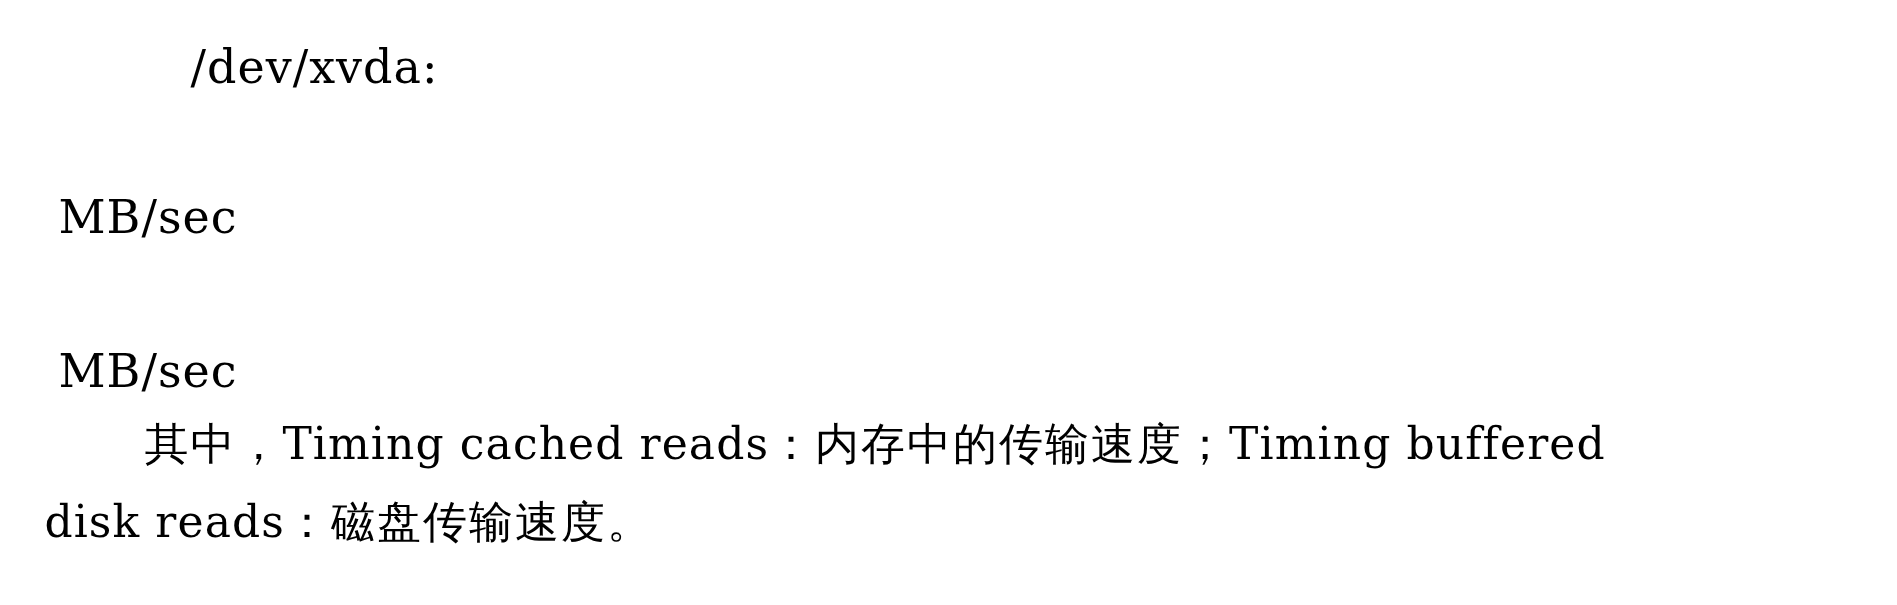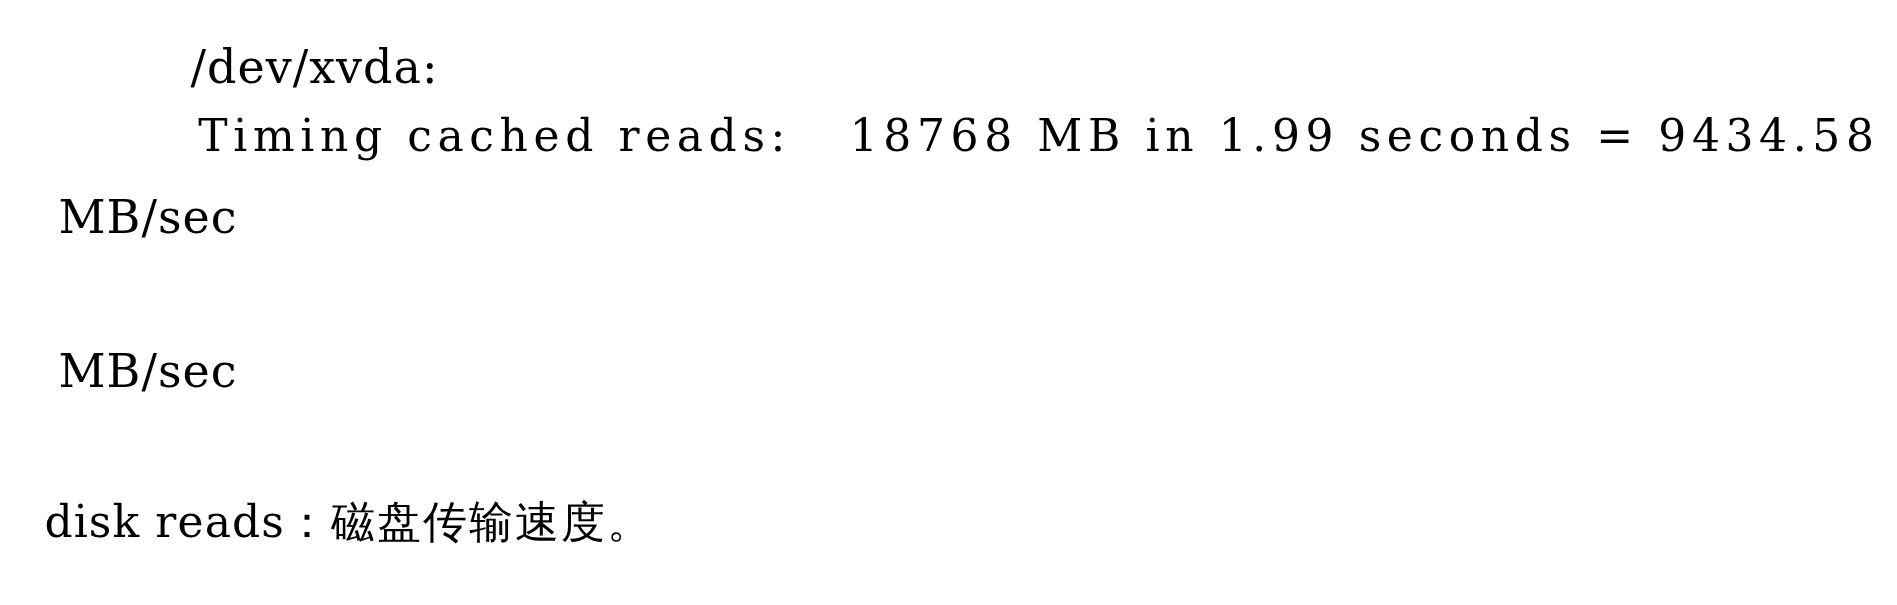--- a/index.html
+++ b/index.html
@@ -82,31 +82,31 @@
 </style>
 </head>
 <body>
 
 <div id="page">
 
   <div class="line code" id="l1">
     <span>/dev/xvda:</span>
   </div>
 
-  <div class="line code" id="l2">
-    <span>Timing cached reads:</span><span>   </span><span>18768 MB in</span><span> </span><span>1.99 seconds = 9434.58</span>
-  </div>
 
   <div class="line code" id="l3">
     <span>MB/sec</span>
   </div>
 
 
   <div class="line code" id="l5">
     <span>MB/sec</span>
   </div>
 
+  <div class="line" id="l6">
+    <span class="cjk">其中，</span><span class="code">Timing cached reads</span><span class="cjk">：内存中的传输速度；</span><span class="code">Timing buffered</span>
+  </div>
 
   <div class="line" id="l7">
     <span class="code">disk reads</span><span class="cjk">：磁盘传输速度。</span>
   </div>
 
 </div>
 
 </body></html>

